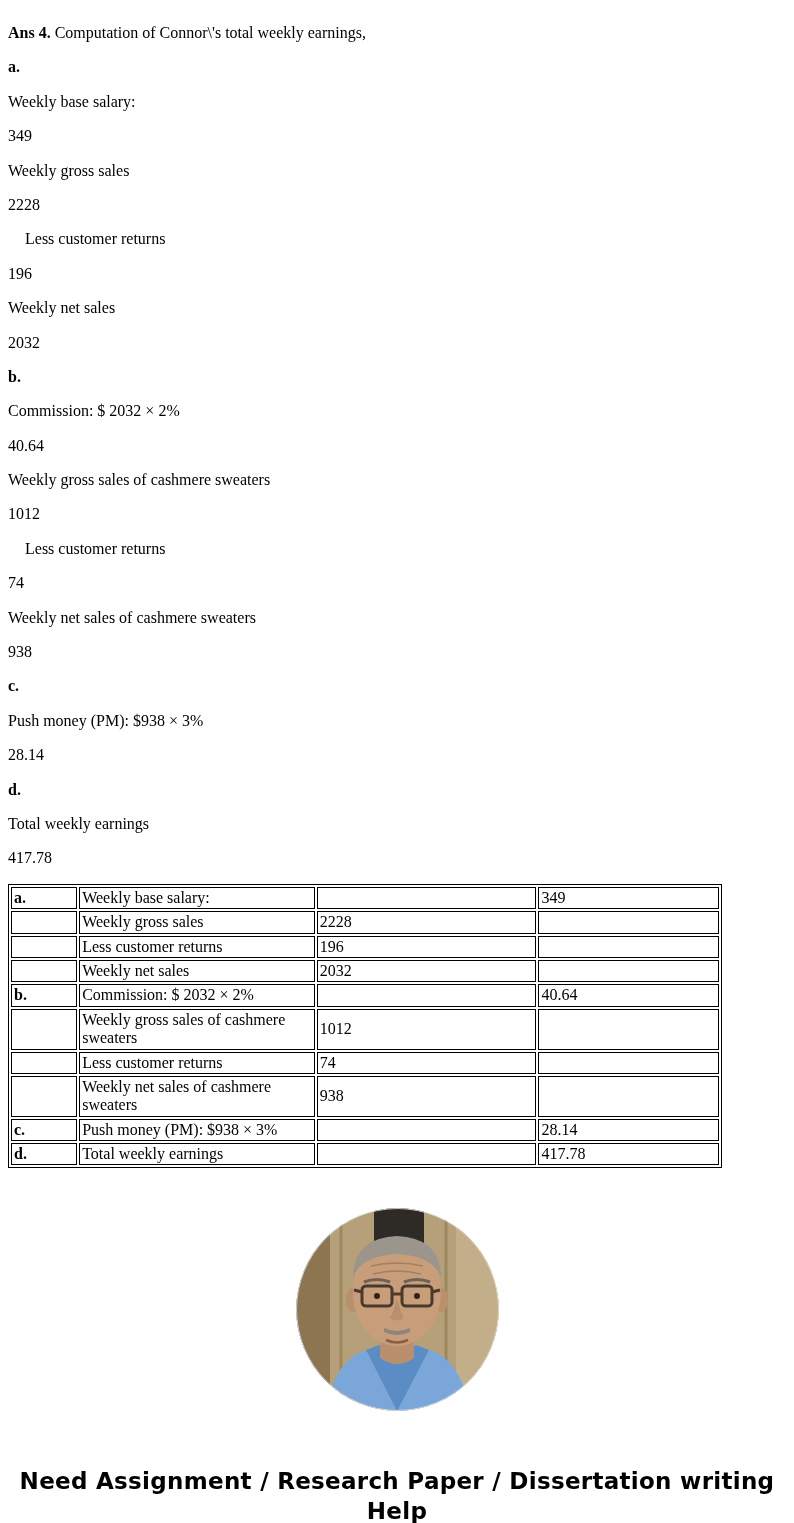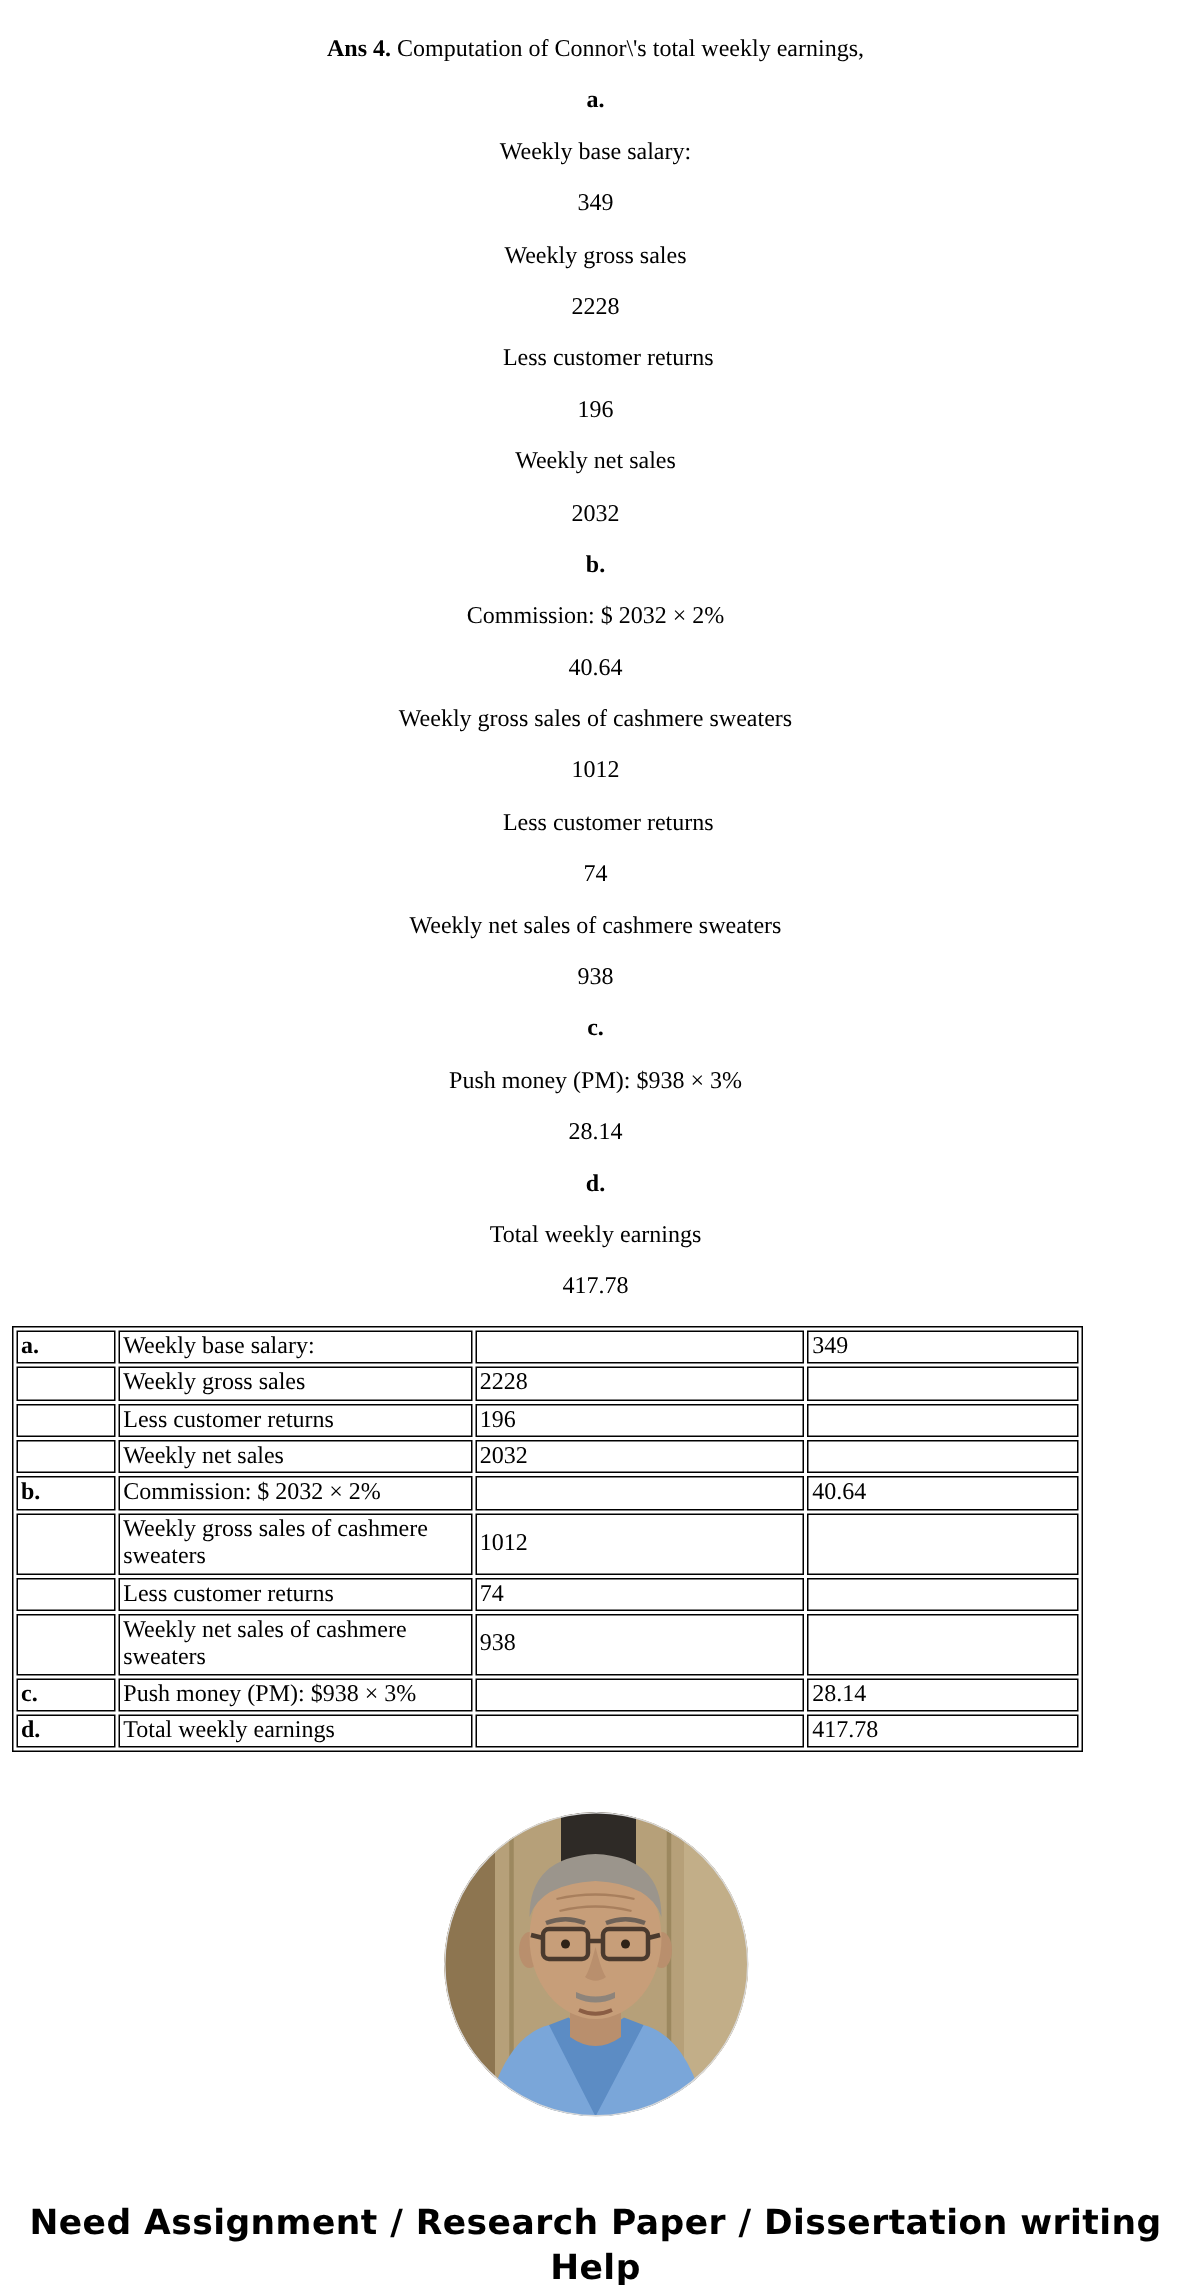--- a/index.html
+++ b/index.html
@@ -14,21 +14,20 @@
     min-height: 1523px;
     padding: 8px;
     font-family: "Liberation Serif", serif;
     font-size: 16px;
     background: #ffffff;
   }
   
   #paragraphs p {
     margin: 16px 0;
     line-height: 1.15;
-    text-align: center;
   }
   #paragraphs p.bold { font-weight: bold; }
   #paragraphs p.indent { padding-left: 17px; }
   
   table.earnings {
     border-collapse: separate;
     border-spacing: 2px;
     border: 1px solid #000;
     width: 714px;
     margin: 6px 0 0 0;

